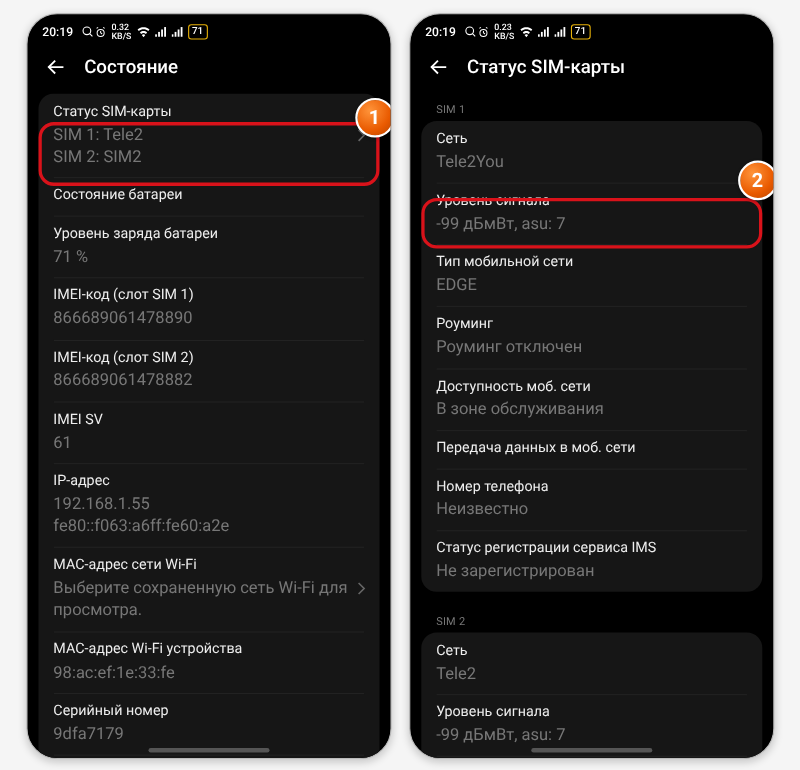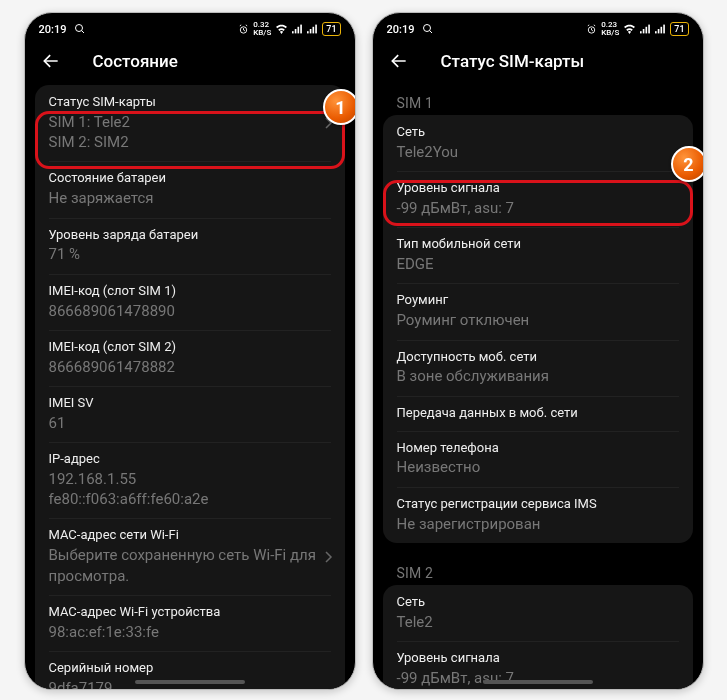--- a/index.html
+++ b/index.html
@@ -20,62 +20,61 @@
     box-shadow: 0 2px 8px rgba(0,0,0,0.2);
     overflow: hidden;
     position: relative;
     display: flex;
     flex-direction: column;
   }
   .status-bar {
     height: 28px;
     display: flex;
     align-items: center;
-    justify-content: space-between;
     padding: 2px 14px 0 14px;
     color: #fff;
     font-size: 11px;
     font-weight: 500;
   }
   .status-left { display: flex; align-items: center; gap: 8px; }
   .status-right { display: flex; align-items: center; gap: 4px; }
   .status-right svg { display: block; }
   .sbatt {
     border: 1px solid #eab308;
     border-radius: 3px;
     padding: 0 3px;
     font-size: 9px;
     line-height: 12px;
     display: inline-block;
   }
   .tiny { font-size: 8px; line-height: 8px; }
   .header {
     display: flex;
-    gap: 32px;
+    gap: 16px;
     padding: 8px 16px 14px 16px;
   }
   .header-title {
     color: #fff;
     font-size: 17px;
     font-weight: 500;
   }
   .back-icon { flex-shrink: 0; }
   .content {
     flex: 1;
     overflow: hidden;
     padding: 0 10px;
   }
   .group {
     background: #161616;
     border-radius: 14px;
     margin-bottom: 12px;
   }
   .section-label {
     color: #777;
-    font-size: 14px;
+    font-size: 10px;
     padding: 10px 14px 4px 14px;
     letter-spacing: .2px;
   }
   .row {
     padding: 9px 14px;
     position: relative;
   }
   .row + .row::before {
     content: "";
     position: absolute;
@@ -188,21 +187,20 @@
         <div class="row">
           <div class="row-title">Статус SIM-карты</div>
           <div class="row-sub">SIM 1: Tele2
 SIM 2: SIM2</div>
           <svg width="8" height="12" viewBox="0 0 8 12" class="chevron">
             <path d="M1 1l5 5-5 5" fill="none" stroke="#666" stroke-width="1.5"></path>
           </svg>
         </div>
         <div class="row">
           <div class="row-title">Состояние батареи</div>
-          <div class="row-sub">Не заряжается</div>
         </div>
         <div class="row">
           <div class="row-title">Уровень заряда батареи</div>
           <div class="row-sub">71 %</div>
         </div>
         <div class="row">
           <div class="row-title">IMEI-код (слот SIM 1)</div>
           <div class="row-sub">866689061478890</div>
         </div>
         <div class="row">

